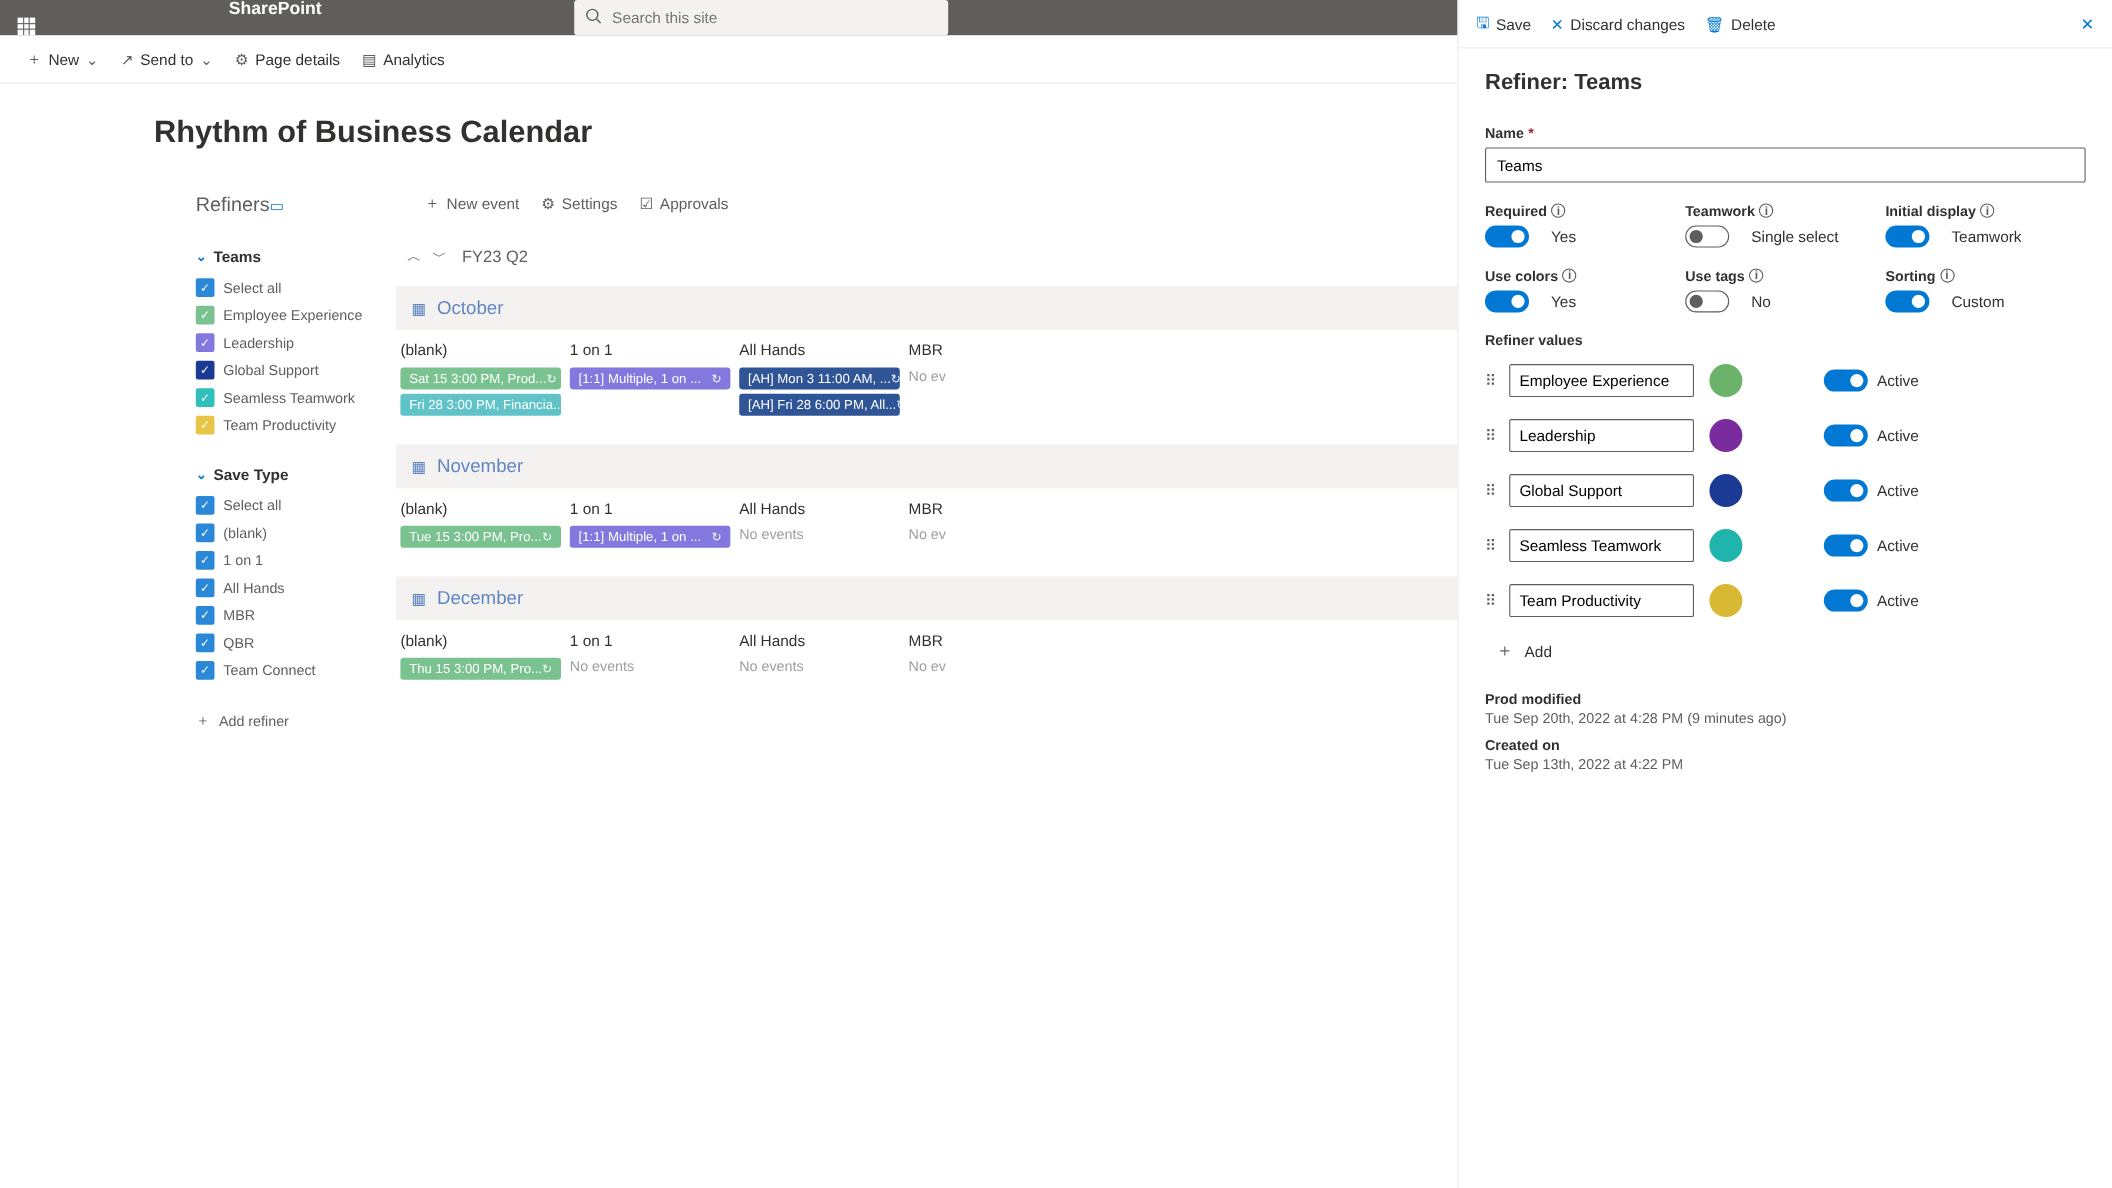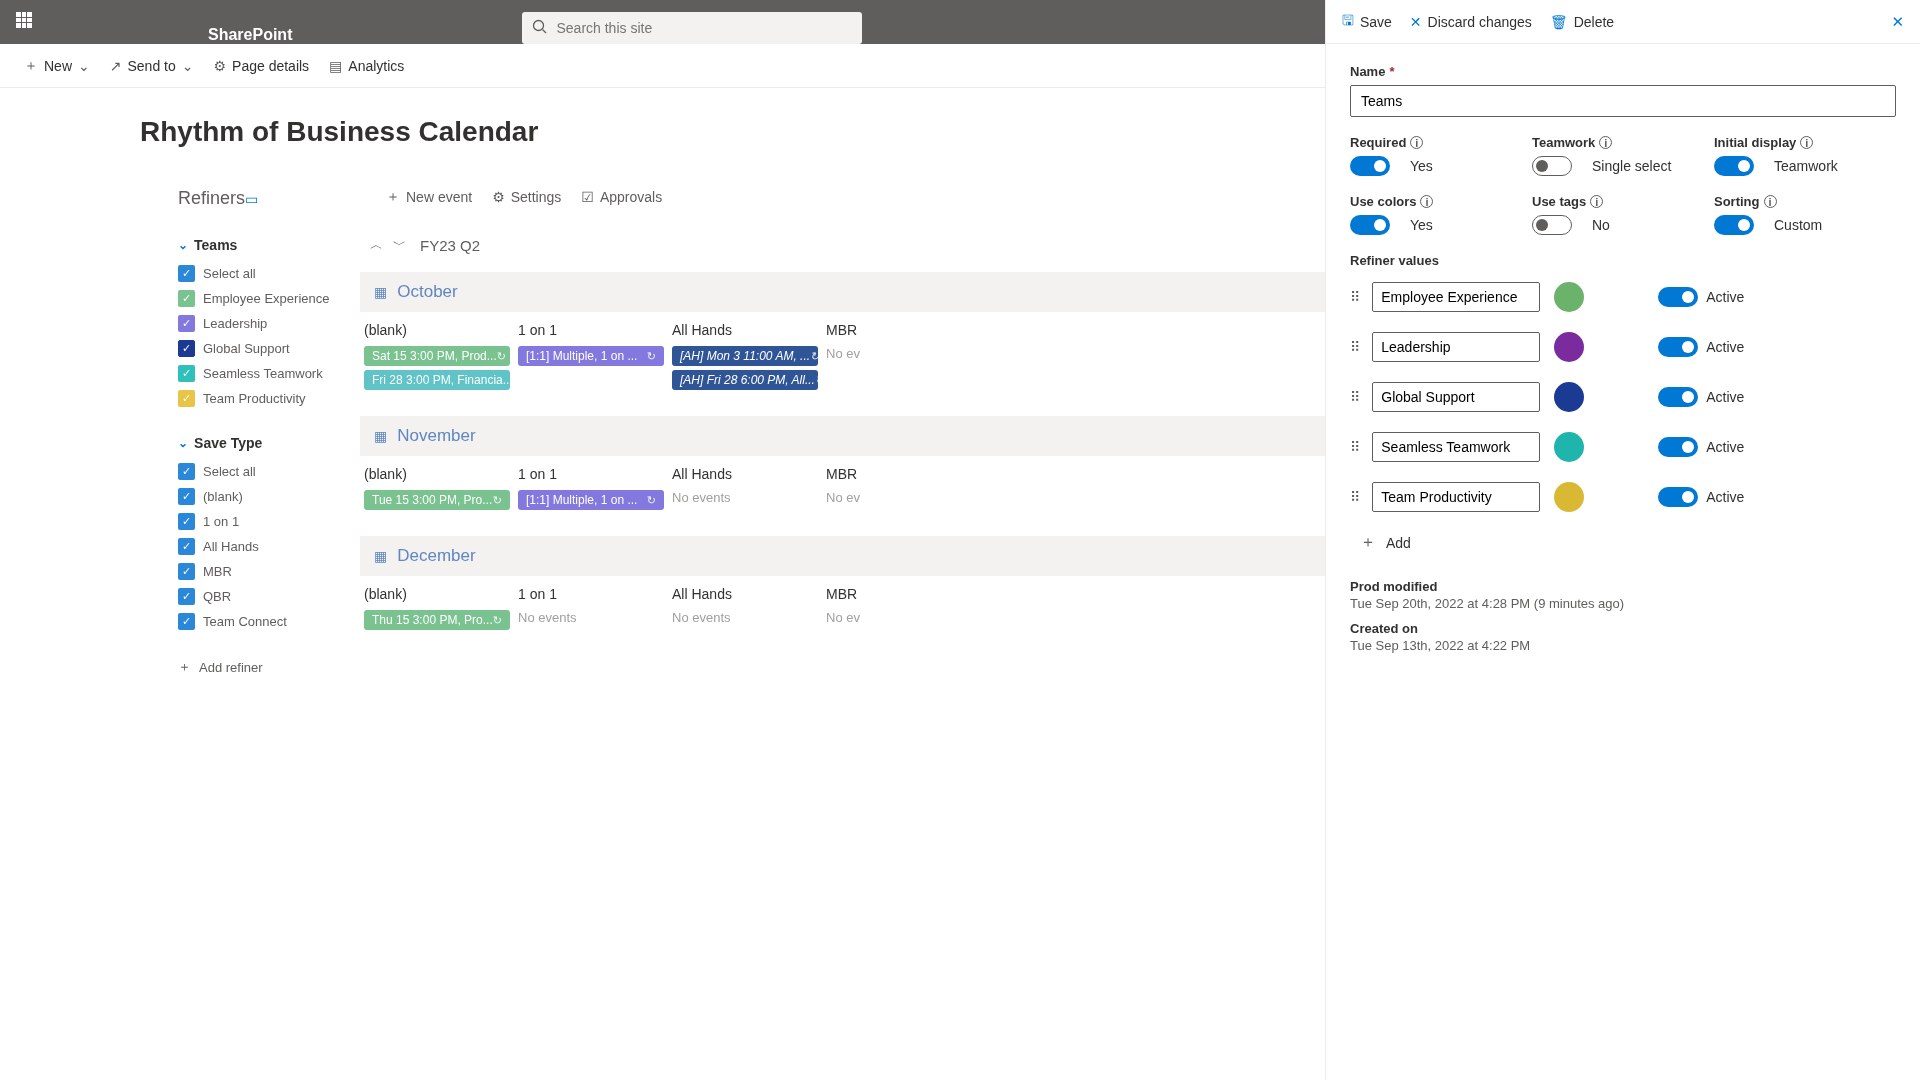--- a/index.html
+++ b/index.html
@@ -1,19 +1,19 @@
 <!DOCTYPE html>
 <html><head>
 <meta charset="utf-8">
 <style>
 * { margin: 0; padding: 0; box-sizing: border-box; font-family: "Segoe UI", -apple-system, sans-serif; }
 body { background: #fff; color: #323130; font-size: 14px; overflow: hidden; }
 
 
-.suite-bar { height: 44px; background: #605e5c; color: #fff; display: flex; align-items: flex-end; }
+.suite-bar { height: 32px; background: #605e5c; color: #fff; display: flex; align-items: flex-start; }
 .waffle { width: 48px; height: 48px; display: flex; align-items: center; justify-content: center; cursor: pointer; }
 .waffle-grid { width: 16px; height: 16px; display: grid; grid-template-columns: repeat(3,1fr); grid-template-rows: repeat(3,1fr); gap: 1px; }
 .waffle-grid span { background: #fff; }
 .suite-title { margin-left: 160px; font-size: 16px; font-weight: 600; }
 .search-box { margin-left: 230px; width: 340px; height: 32px; background: #f3f2f1; border-radius: 3px; display: flex; align-items: center; padding: 0 10px; color: #605e5c; }
 .search-box input { border: none; background: transparent; outline: none; margin-left: 8px; font-size: 14px; flex: 1; }
 
 
 .command-bar { height: 44px; border-bottom: 1px solid #edebe9; display: flex; align-items: center; padding: 0 24px; gap: 20px; }
 .cmd-item { display: flex; align-items: center; gap: 6px; color: #323130; cursor: pointer; font-size: 14px; }
@@ -58,21 +58,21 @@
 .month-name { color: #6086c1; font-size: 17px; }
 .month-grid { display: flex; padding: 10px 0 20px 0; }
 .month-cell { width: 154px; padding: 0 4px; }
 .cell-title { font-size: 14px; color: #323130; margin-bottom: 8px; }
 .noev { font-size: 13px; color: #a19f9d; }
 .pill { border-radius: 3px; padding: 3px 8px; font-size: 12px; color: #fff; margin-bottom: 4px; display: flex; align-items: center; justify-content: space-between; white-space: nowrap; overflow: hidden; }
 .pill .sync { font-size: 11px; opacity: 0.9; }
 .pill.green { background: #7ac28f; }
 .pill.teal { background: #5fc3c8; }
 .pill.purple { background: #8378de; }
-.pill.navy { background: #2f5597; font-style: italic; }
+.pill.navy { background: #2f5597; }
 
 
 .panel { width: 595px; border-left: 1px solid #edebe9; background: #fff; display: flex; flex-direction: column; height: 100vh; position: absolute; right: 0; top: 0; }
 .panel-top { height: 44px; display: flex; align-items: center; padding: 0 16px; border-bottom: 1px solid #edebe9; gap: 18px; }
 .pt-item { display: flex; align-items: center; gap: 6px; color: #323130; cursor: pointer; font-size: 14px; }
 .pt-item .ico { color: #0078d4; }
 .panel-close { margin-left: auto; color: #0078d4; cursor: pointer; font-size: 15px; }
 .panel-body { padding: 20px 24px; overflow-y: auto; flex: 1; }
 .panel-title { font-size: 20px; font-weight: 600; margin-bottom: 26px; }
 .field { margin-bottom: 18px; }
@@ -378,20 +378,21 @@
         <span class="ico">✕</span>
         <span>Discard changes</span>
       </div>
     <div class="pt-item">
         <span class="ico">🗑</span>
         <span>Delete</span>
       </div>
     <span class="panel-close">✕</span>
   </div>
   <div class="panel-body">
+    <div class="panel-title">Refiner: Teams</div>
 
     <div class="field">
       <div class="field-label">
           <span>Name</span>
           <span class="req">*</span>
         </div>
       <input class="text-input" value="Teams" style="">
     </div>
 
     <div class="toggle-row3" id="tg1">

